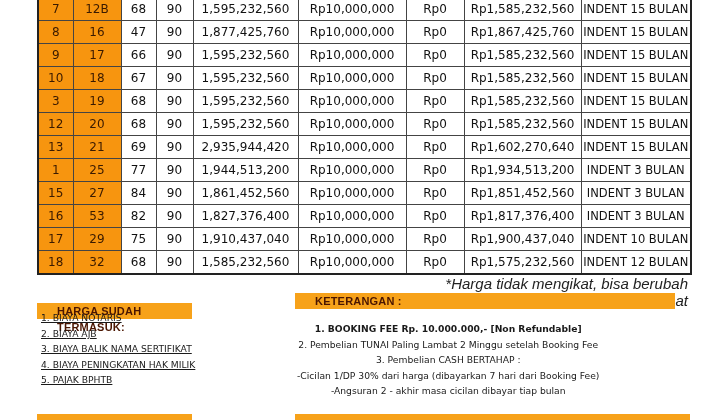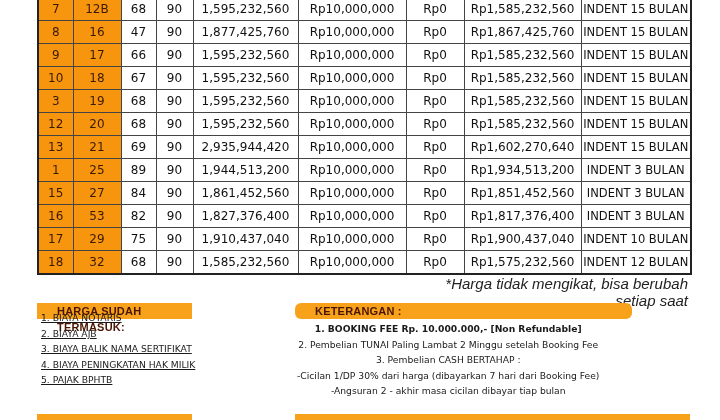--- a/index.html
+++ b/index.html
@@ -127,21 +127,21 @@
         <td class="num">90</td>
         <td class="num">2,935,944,420</td>
         <td class="num">Rp10,000,000</td>
         <td class="num">Rp0</td>
         <td class="num">Rp1,602,270,640</td>
         <td>INDENT 15 BULAN</td>
       </tr>
       <tr>
         <td class="orange num">1</td>
         <td class="orange num">25</td>
-        <td class="num">89</td>
+        <td class="num">77</td>
         <td class="num">90</td>
         <td class="num">1,944,513,200</td>
         <td class="num">Rp10,000,000</td>
         <td class="num">Rp0</td>
         <td class="num">Rp1,934,513,200</td>
         <td>INDENT 3 BULAN</td>
       </tr>
       <tr>
         <td class="orange num">15</td>
         <td class="orange num">27</td>
@@ -193,21 +193,21 @@
 
 <div class="section-head" style="left:37px; top:303px; width:155px;">HARGA SUDAH TERMASUK:</div>
 <ul class="list" style="left:41px; top:310px;text-decoration:underline;">
   <li>1. BIAYA NOTARIS</li>
   <li>2. BIAYA AJB</li>
   <li>3. BIAYA BALIK NAMA SERTIFIKAT</li>
   <li>4. BIAYA PENINGKATAN HAK MILIK</li>
   <li>5. PAJAK BPHTB</li>
 </ul>
 
-<div class="section-head" style="left:295px; top:303px; width:337px;border-radius:6px;">KETERANGAN :</div>
+<div class="section-head" style="left:295px; top:293px; width:380px;">KETERANGAN :</div>
 <ul class="list bold-first" style="left:297px; top:321px;text-align:center;">
   <li>1. BOOKING FEE Rp. 10.000.000,- [Non Refundable]</li>
   <li>2. Pembelian TUNAI Paling Lambat 2 Minggu setelah Booking Fee</li>
   <li>3. Pembelian CASH BERTAHAP :</li>
   <li>-Cicilan 1/DP 30% dari harga (dibayarkan 7 hari dari Booking Fee)</li>
   <li>-Angsuran 2 - akhir masa cicilan dibayar tiap bulan</li>
 </ul>
 
 <div class="section-head" style="left:37px; top:414px; width:155px;"></div>
 <div class="section-head" style="left:295px; top:414px; width:395px;"></div>

